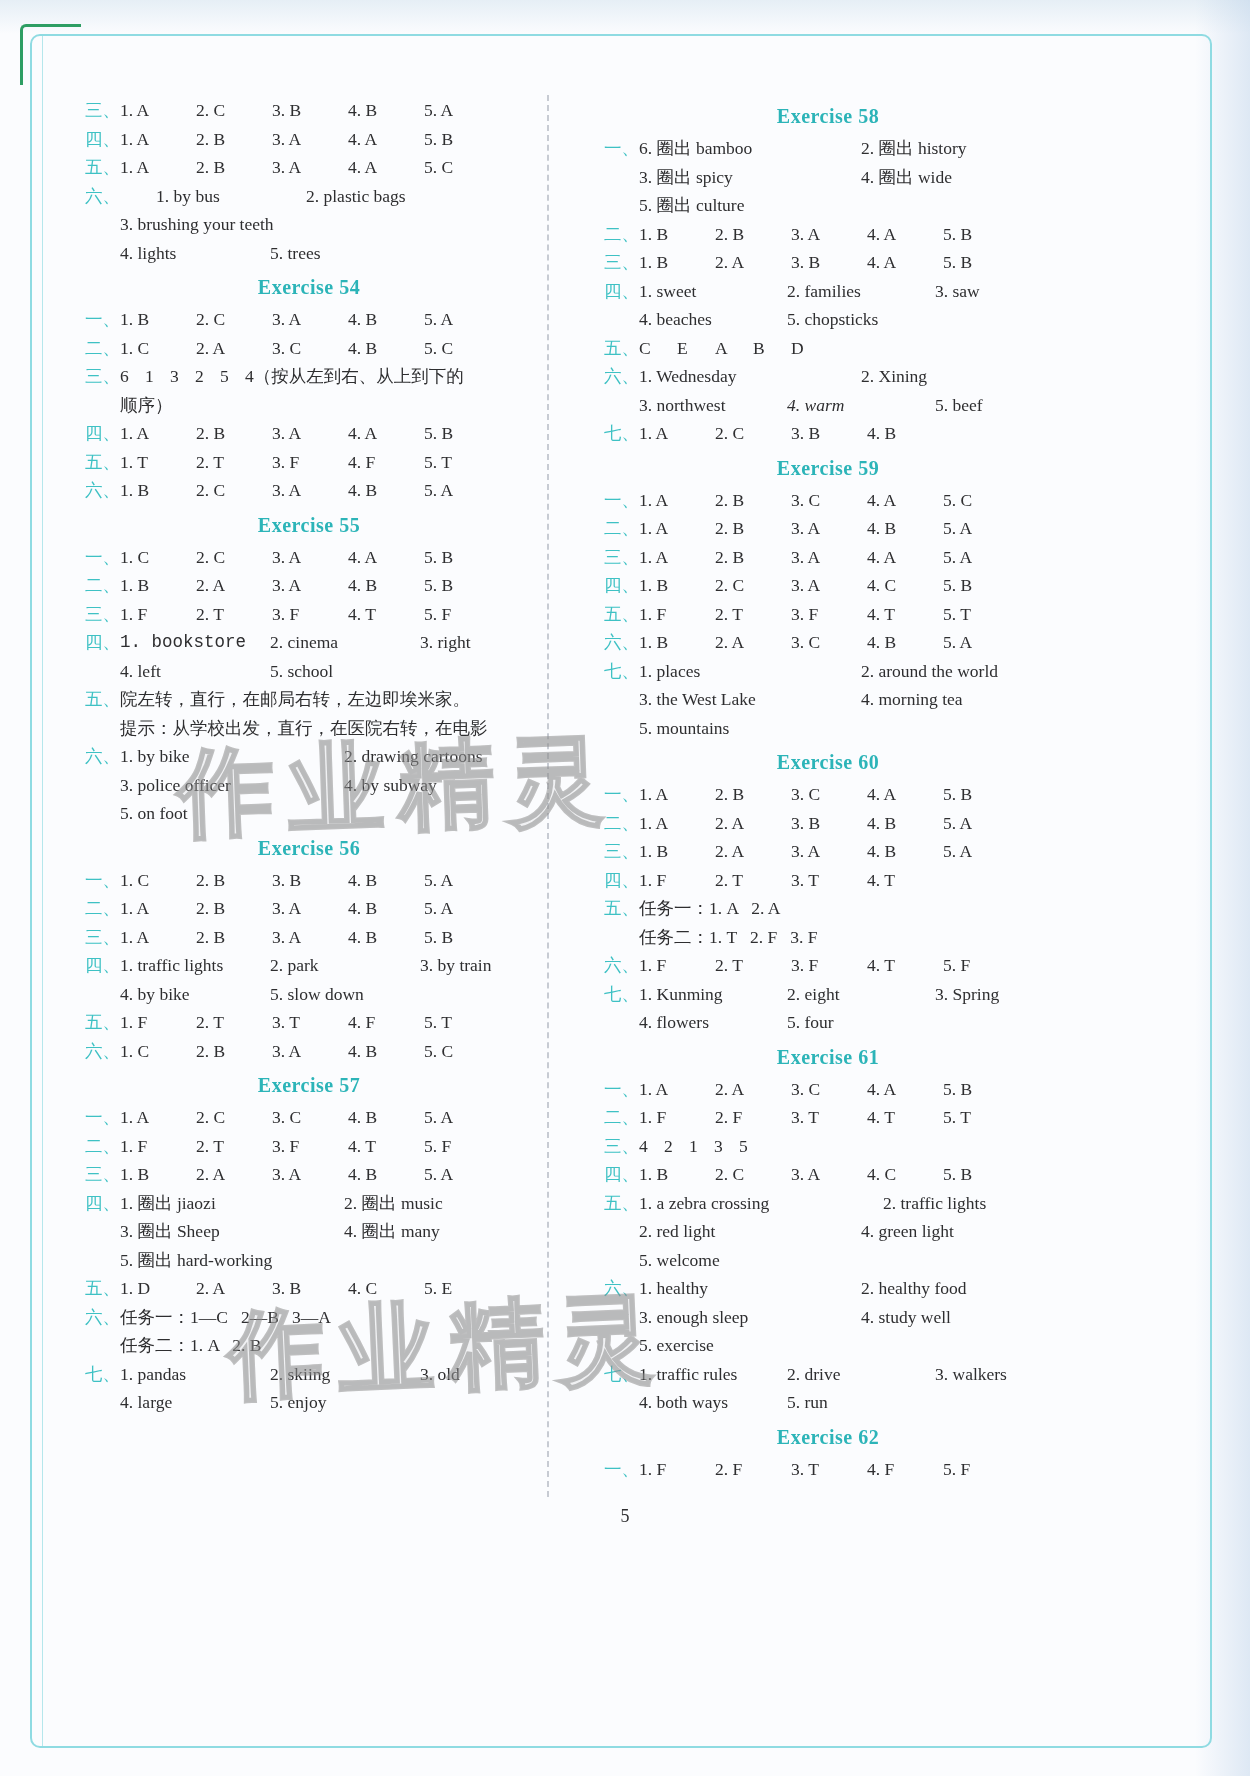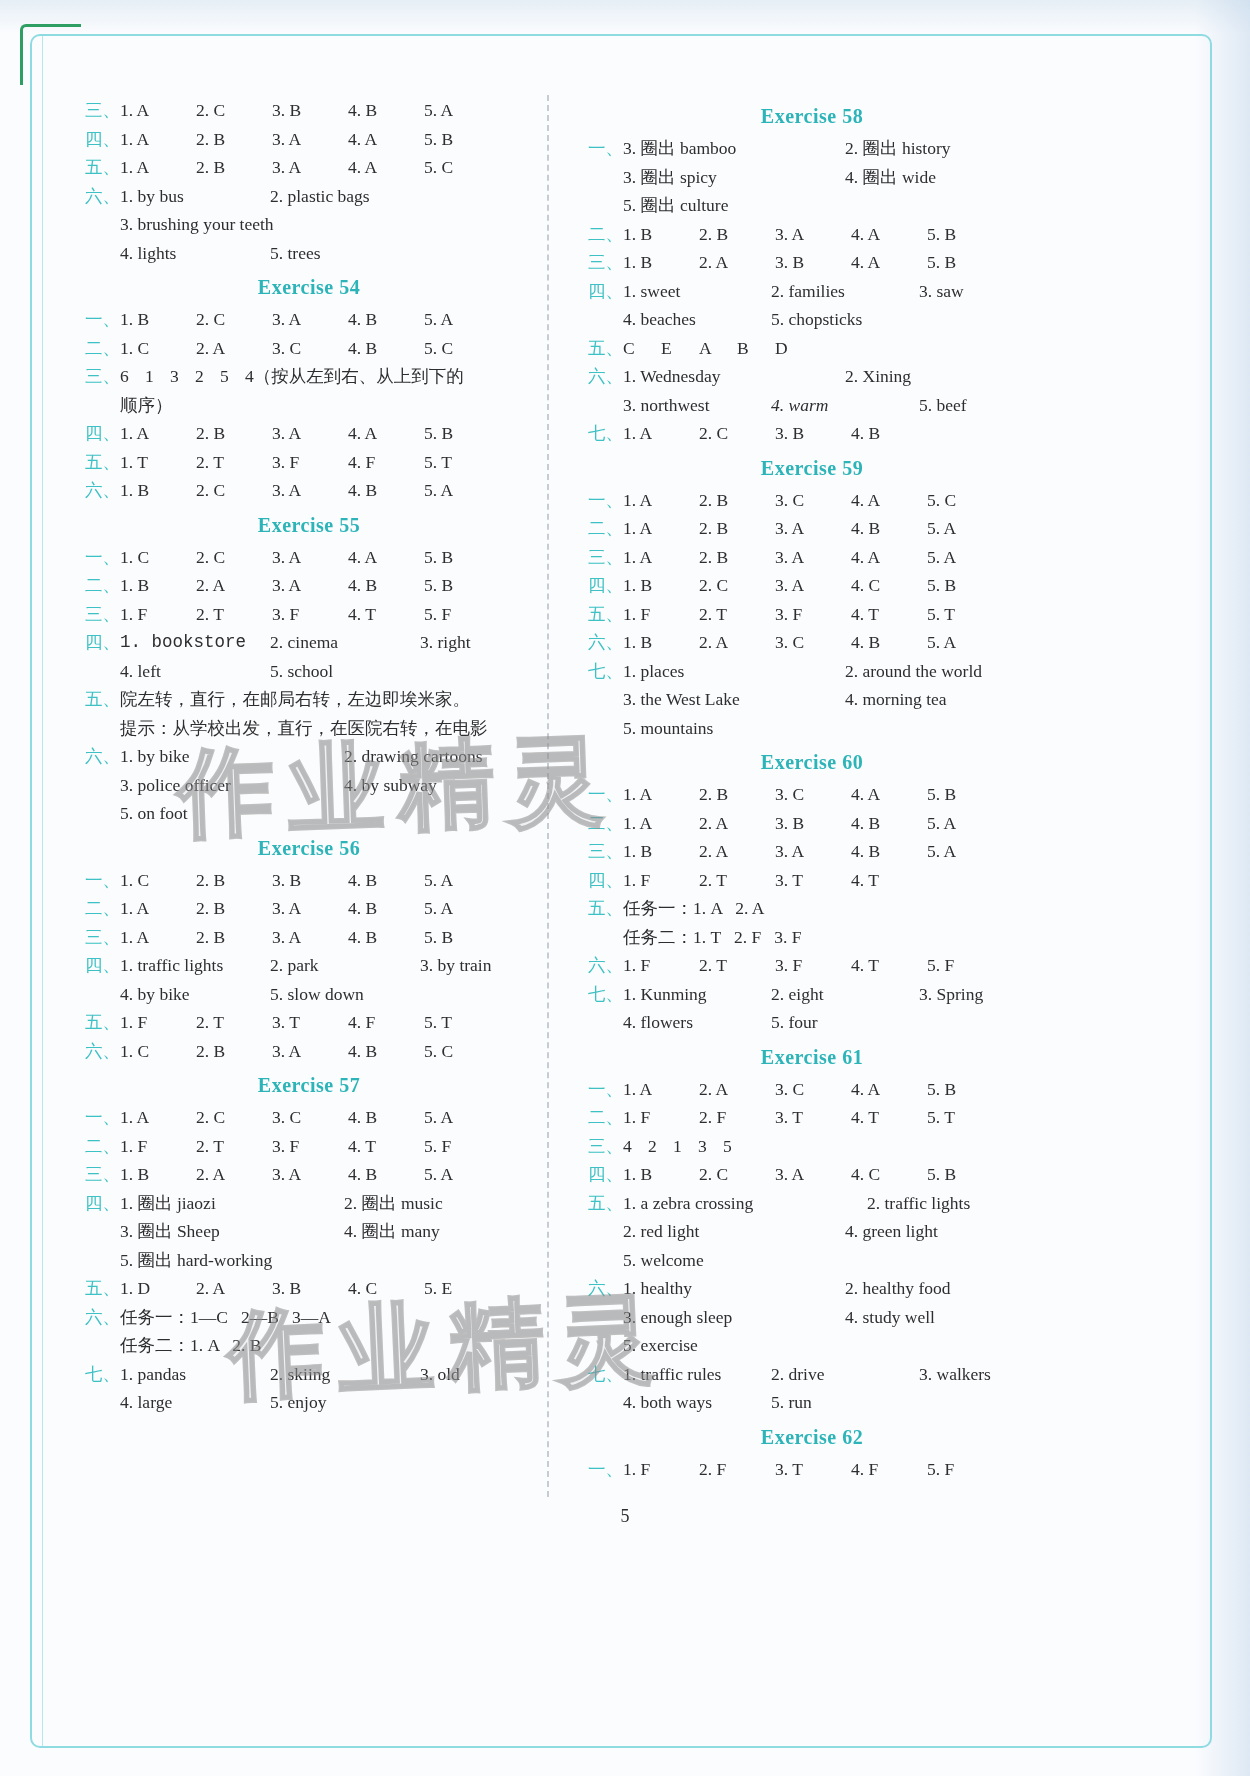--- a/index.html
+++ b/index.html
@@ -17,21 +17,21 @@
   
   .frame{position:absolute;left:30px;top:34px;right:38px;bottom:28px;
     border:2.5px solid #8fdbe2;border-radius:10px;pointer-events:none;}
   .frame-inner-left{position:absolute;left:42px;top:36px;bottom:30px;width:0;
     border-left:1.5px solid rgba(143,219,226,.65);pointer-events:none;}
   .corner-accent{position:absolute;left:20px;top:24px;width:58px;height:58px;
     border-left:3px solid #2e9e63;border-top:3px solid #2e9e63;border-top-left-radius:6px;pointer-events:none;}
   
   .col{position:absolute;top:96px;}
   .col-left{left:85px;width:448px;}
-  .col-right{left:588px;width:448px;}
+  .col-right{left:604px;width:448px;}
   .divider{position:absolute;left:547px;top:95px;height:1402px;width:0;
     border-left:2px dashed #c7cbd3;}
   
   .ex-heading{
     text-align:center;color:#2cb4b8;font-weight:bold;font-size:20px;
     line-height:30px;margin:5px 0 3px 0;letter-spacing:.5px;
   }
   .item{display:flex;align-items:flex-start;}
   .marker{flex:0 0 28px;color:#3ec1c4;font-size:17.5px;line-height:28.5px;white-space:nowrap;}
   .content{flex:1 1 auto;min-width:0;}
@@ -74,21 +74,21 @@
     </div>
     <div class="item">
       <span class="marker">五、</span>
       <div class="content">
         <div class="line"><span class="seg" style="min-width: 76px;">1. A</span><span class="seg" style="min-width: 76px;">2. B</span><span class="seg" style="min-width: 76px;">3. A</span><span class="seg" style="min-width: 76px;">4. A</span><span class="seg">5. C</span></div>
       </div>
     </div>
     <div class="item">
       <span class="marker">六、</span>
       <div class="content">
-        <div class="line"><span class="seg" style="min-width: 150px;">1. by bus</span><span class="seg">2. plastic bags</span></div>
+        <div class="line"><span class="seg" style="min-width: 150px; margin-left: 36px;">1. by bus</span><span class="seg">2. plastic bags</span></div>
         <div class="line"><span class="seg">3. brushing your teeth</span></div>
         <div class="line"><span class="seg" style="min-width: 150px;">4. lights</span><span class="seg">5. trees</span></div>
       </div>
     </div>
     <div class="ex-heading">Exercise 54</div>
     <div class="item">
       <span class="marker">一、</span>
       <div class="content">
         <div class="line"><span class="seg" style="min-width: 76px;">1. B</span><span class="seg" style="min-width: 76px;">2. C</span><span class="seg" style="min-width: 76px;">3. A</span><span class="seg" style="min-width: 76px;">4. B</span><span class="seg">5. A</span></div>
       </div>
@@ -250,21 +250,21 @@
         <div class="line"><span class="seg" style="min-width: 150px;">4. large</span><span class="seg">5. enjoy</span></div>
       </div>
     </div>
   </div>
 <div class="divider"></div>
 <div class="col col-right" id="col-1">
     <div class="ex-heading">Exercise 58</div>
     <div class="item">
       <span class="marker">一、</span>
       <div class="content">
-        <div class="line"><span class="seg" style="min-width: 222px;">3. 圈出 bamboo</span><span class="seg">2. 圈出 history</span></div>
+        <div class="line"><span class="seg" style="min-width: 222px;">6. 圈出 bamboo</span><span class="seg">2. 圈出 history</span></div>
         <div class="line"><span class="seg" style="min-width: 222px;">3. 圈出 spicy</span><span class="seg">4. 圈出 wide</span></div>
         <div class="line"><span class="seg">5. 圈出 culture</span></div>
       </div>
     </div>
     <div class="item">
       <span class="marker">二、</span>
       <div class="content">
         <div class="line"><span class="seg" style="min-width: 76px;">1. B</span><span class="seg" style="min-width: 76px;">2. B</span><span class="seg" style="min-width: 76px;">3. A</span><span class="seg" style="min-width: 76px;">4. A</span><span class="seg">5. B</span></div>
       </div>
     </div>

